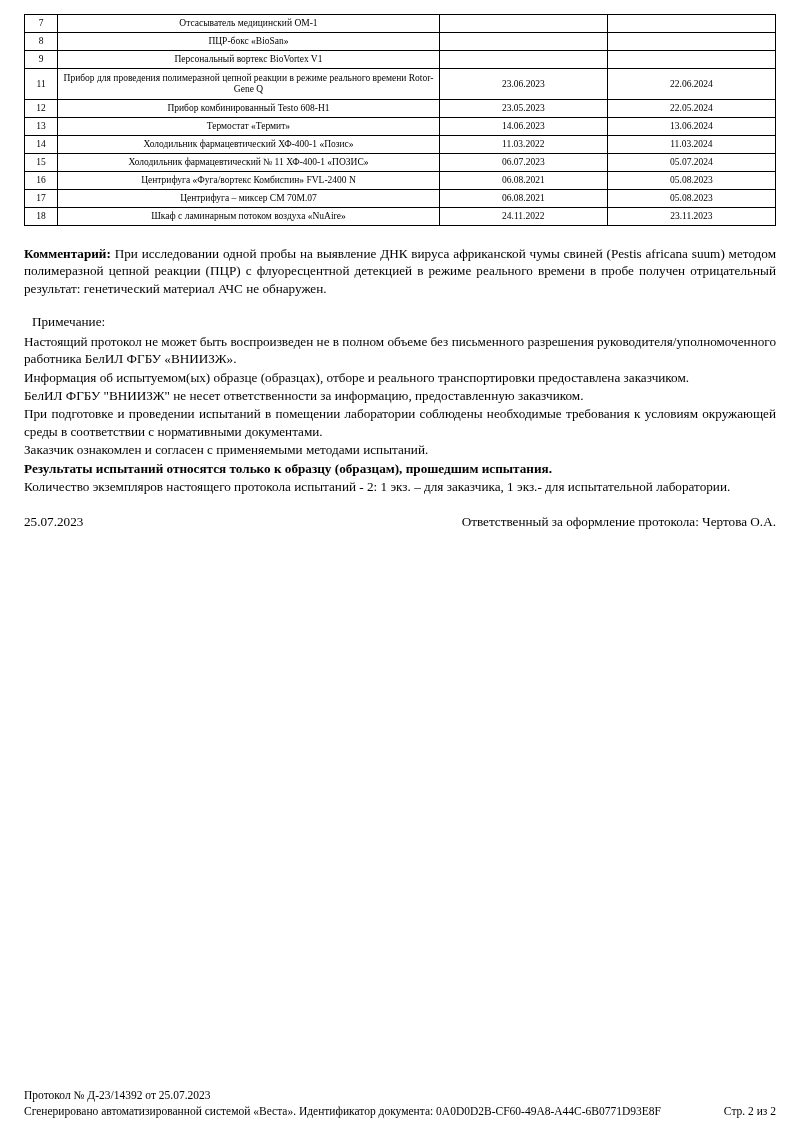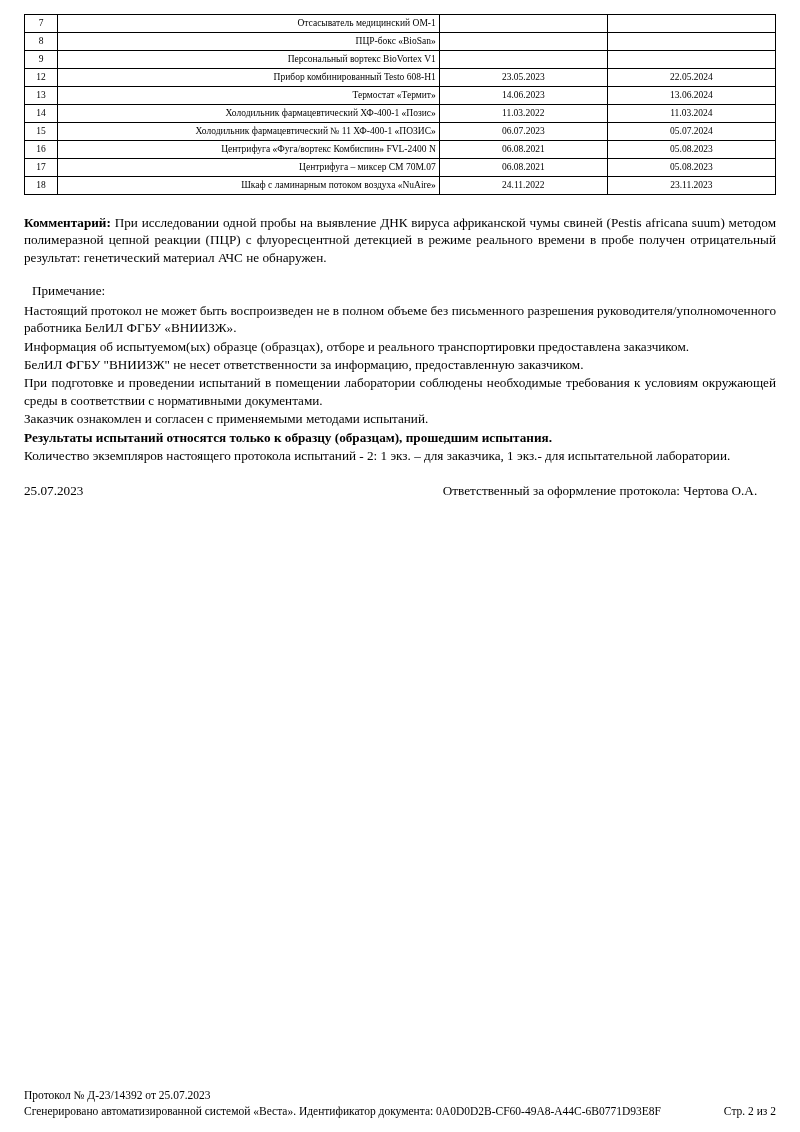--- a/index.html
+++ b/index.html
@@ -36,21 +36,21 @@
     padding: 2px 3px;
     vertical-align: middle;
     height: 13px;
   }
   td.c-num {
     width: 26px;
     text-align: center;
   }
   td.c-name {
     width: 372px;
-    text-align: right;
+    text-align: center;
   }
   td.c-d1 {
     width: 160px;
     text-align: center;
   }
   td.c-d2 {
     width: 160px;
     text-align: center;
   }
   tr.tall td {
@@ -82,21 +82,21 @@
     margin-top: 18px;
     display: flex;
     font-size: 13.2px;
     line-height: 1.32;
   }
   .sig-date {
     width: 400px;
   }
   .sig-resp {
     flex: 1;
-    text-align: center;
+    text-align: right;
   }
   .end-line {
     margin-top: 2px;
     font-size: 13.2px;
   }
 
   
   .footer {
     position: absolute;
     left: 24px;
@@ -133,20 +133,26 @@
         <td class="c-name">ПЦР-бокс «BioSan»</td>
         <td class="c-d1"></td>
         <td class="c-d2"></td>
       </tr>
       <tr>
         <td class="c-num">9</td>
         <td class="c-name">Персональный вортекс BioVortex V1</td>
         <td class="c-d1"></td>
         <td class="c-d2"></td>
       </tr>
+      <tr class="tall">
+        <td class="c-num">11</td>
+        <td class="c-name">Прибор для проведения полимеразной цепной реакции в режиме реального времени Rotor-Gene Q</td>
+        <td class="c-d1">23.06.2023</td>
+        <td class="c-d2">22.06.2024</td>
+      </tr>
       <tr>
         <td class="c-num">12</td>
         <td class="c-name">Прибор комбинированный Testo 608-H1</td>
         <td class="c-d1">23.05.2023</td>
         <td class="c-d2">22.05.2024</td>
       </tr>
       <tr>
         <td class="c-num">13</td>
         <td class="c-name">Термостат «Термит»</td>
         <td class="c-d1">14.06.2023</td>

